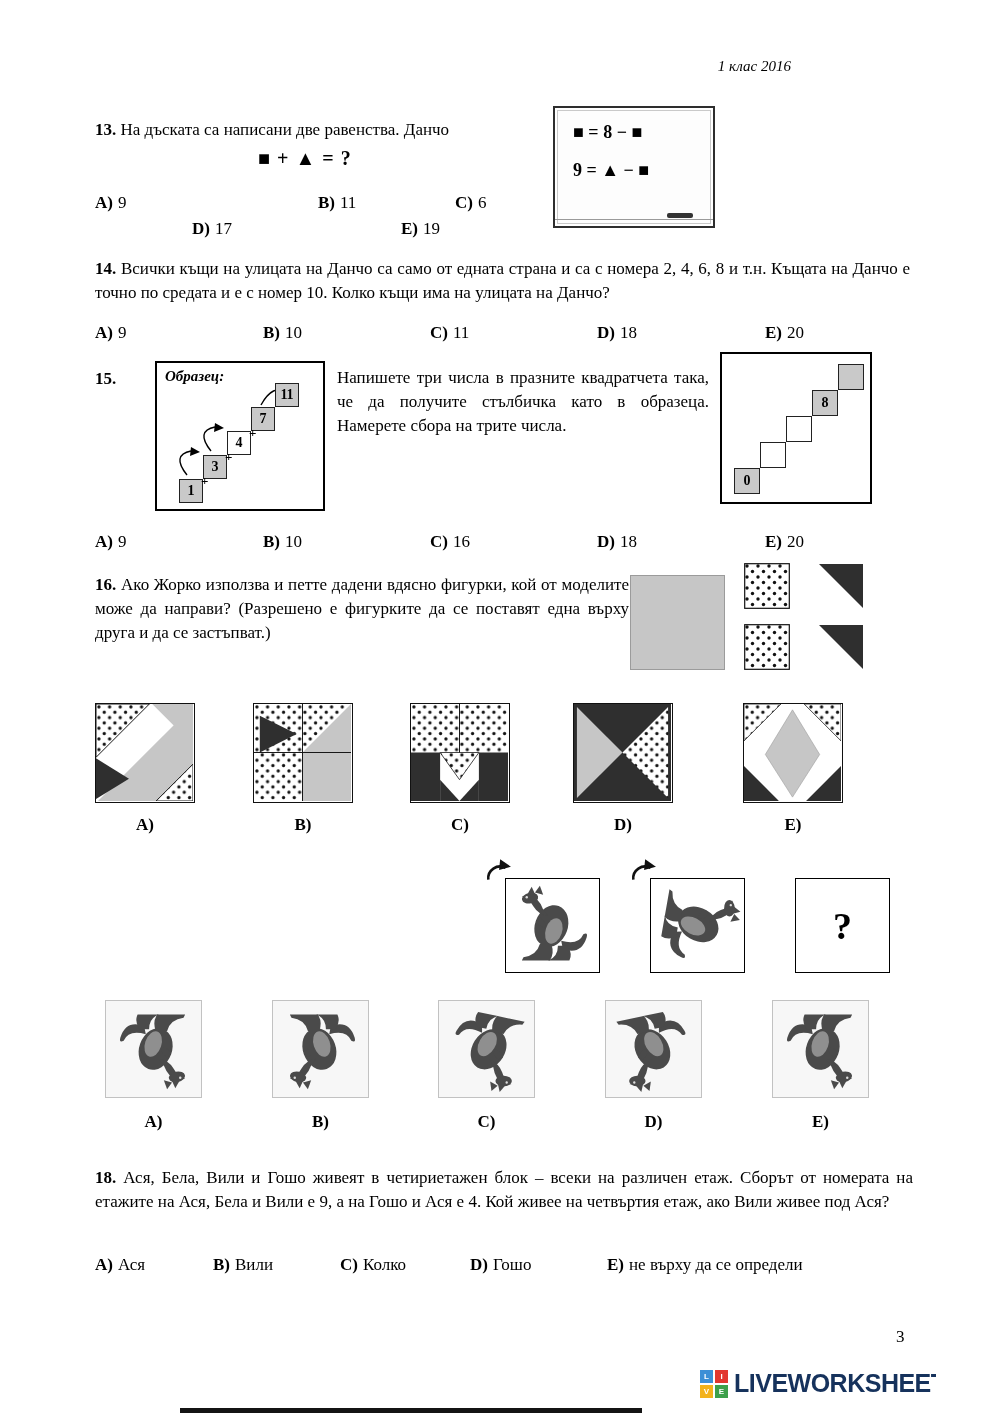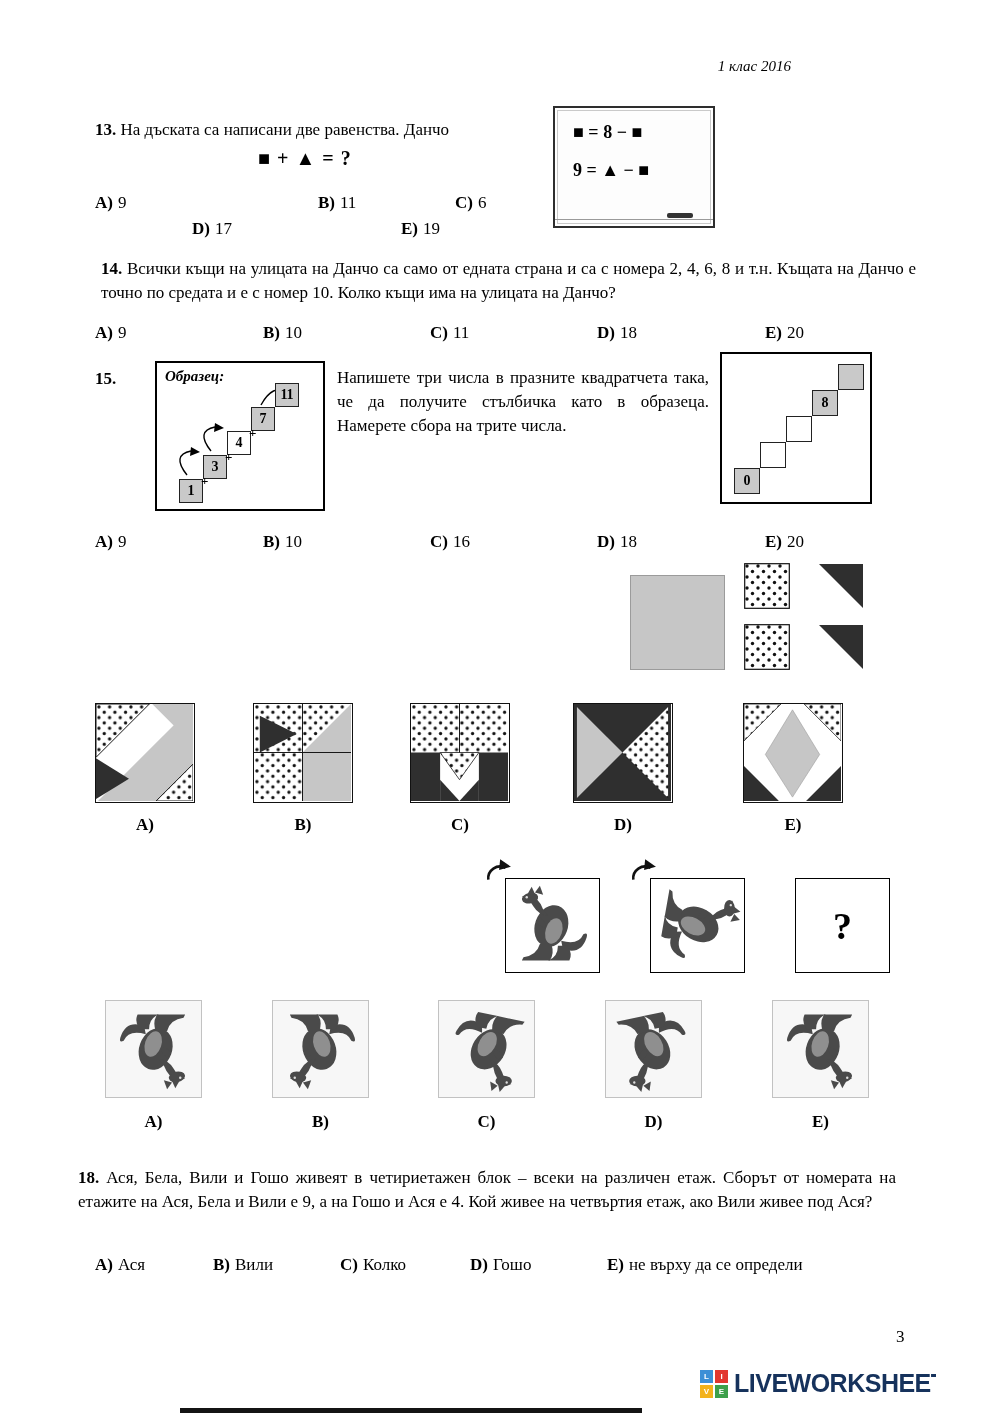--- a/index.html
+++ b/index.html
@@ -98,21 +98,21 @@
     <div class="marker"></div>
   </div>
   <div class="abs" style="left:0; top:193px; width:1000px; height:52px;">
     <span class="ans" style="left:95px; top:0;"><b>А)</b><span>9</span></span>
     <span class="ans" style="left:285px; top:0;margin-left:33px;"><b>В)</b><span>11</span></span>
     <span class="ans" style="left:455px; top:0;"><b>С)</b><span>6</span></span>
     <span class="ans" style="left:192px; top:26px;"><b>D)</b><span>17</span></span>
     <span class="ans" style="left:401px; top:26px;"><b>Е)</b><span>19</span></span>
   </div>
 
-  <div class="q-text" style="left:101px; top:257px; width:815px;">
+  <div class="q-text" style="left:95px; top:257px; width:815px;">
     <span class="qnum">14.</span>
     <span>Всички къщи на улицата на Данчо са само от едната страна и са с номера 2, 4, 6, 8 и т.н. Къщата на Данчо е точно по средата и е с номер 10. Колко къщи има на улицата на Данчо?</span>
   </div>
   <div class="abs" style="left:0; top:323px; width:1000px; height:24px;">
     <span class="ans" style="left:95px;"><b>А)</b><span>9</span></span>
     <span class="ans" style="left:263px;"><b>В)</b><span>10</span></span>
     <span class="ans" style="left:430px;"><b>С)</b><span>11</span></span>
     <span class="ans" style="left:597px;"><b>D)</b><span>18</span></span>
     <span class="ans" style="left:765px;"><b>Е)</b><span>20</span></span>
   </div>
@@ -150,20 +150,24 @@
   </div>
 
   <div class="abs" style="left:0; top:532px; width:1000px; height:24px;">
     <span class="ans" style="left:95px;"><b>А)</b><span>9</span></span>
     <span class="ans" style="left:263px;"><b>В)</b><span>10</span></span>
     <span class="ans" style="left:430px;"><b>С)</b><span>16</span></span>
     <span class="ans" style="left:597px;"><b>D)</b><span>18</span></span>
     <span class="ans" style="left:765px;"><b>Е)</b><span>20</span></span>
   </div>
 
+  <div class="q-text" style="left:95px; top:573px; width:534px;">
+    <span class="qnum">16.</span>
+    <span>Ако Жорко използва и петте дадени вдясно фигурки, кой от моделите може да направи? (Разрешено е фигурките да се поставят една върху друга и да се застъпват.)</span>
+  </div>
 
   <div class="bigsquare" style="left:630px; top:575px; width:95px; height:95px;"></div>
   <svg class="abs figsvg" style="left:744px; top:563px;" width="46" height="46">
     <rect x="0.7" y="0.7" width="44.6" height="44.6" fill="url(#dots)" stroke="#111" stroke-width="1.2"></rect>
   </svg>
   <svg class="abs figsvg" style="left:744px; top:624px;" width="46" height="46">
     <rect x="0.7" y="0.7" width="44.6" height="44.6" fill="url(#dots)" stroke="#111" stroke-width="1.2"></rect>
   </svg>
   <svg class="abs figsvg" style="left:818px; top:563px;" width="46" height="46">
     <polygon points="1,1 45,1 45,45" fill="#2f2f2f"></polygon>
@@ -274,21 +278,21 @@
     <svg style="transform:rotate(180deg);">
         <use href="#kng"></use>
       </svg>
   </div>
   <div class="optlabel" style="left:105px; top:1112px; width:97px;">А)</div>
   <div class="optlabel" style="left:272px; top:1112px; width:97px;">В)</div>
   <div class="optlabel" style="left:438px; top:1112px; width:97px;">С)</div>
   <div class="optlabel" style="left:605px; top:1112px; width:97px;">D)</div>
   <div class="optlabel" style="left:772px; top:1112px; width:97px;">Е)</div>
 
-  <div class="q-text" style="left:78px; top:1166px; width:818px;">
+  <div class="q-text" style="left:95px; top:1166px; width:818px;">
     <span class="qnum">18.</span>
     <span>Ася, Бела, Вили и Гошо живеят в четириетажен блок – всеки на различен етаж. Сборът от номерата на етажите на Ася, Бела и Вили е 9, а на Гошо и Ася е 4. Кой живее на четвъртия етаж, ако Вили живее под Ася?</span>
   </div>
   <div class="abs" style="left:0; top:1255px; width:1000px; height:24px;">
     <span class="ans" style="left:95px;"><b>А)</b><span>Ася</span></span>
     <span class="ans" style="left:213px;"><b>В)</b><span>Вили</span></span>
     <span class="ans" style="left:340px;"><b>С)</b><span>Колко</span></span>
     <span class="ans" style="left:470px;"><b>D)</b><span>Гошо</span></span>
     <span class="ans" style="left:607px;"><b>Е)</b><span>не върху да се определи</span></span>
   </div>

